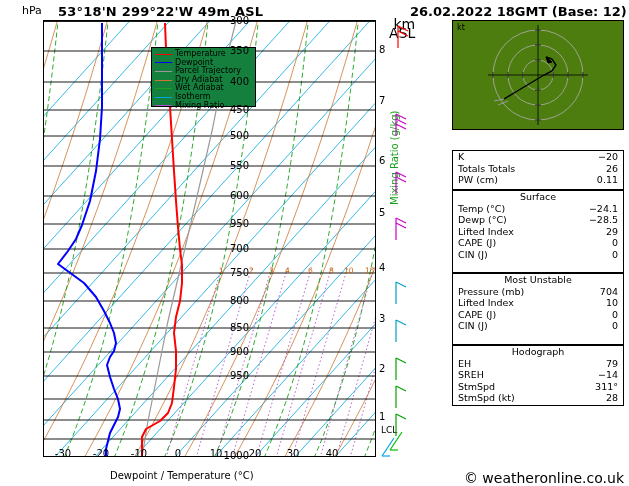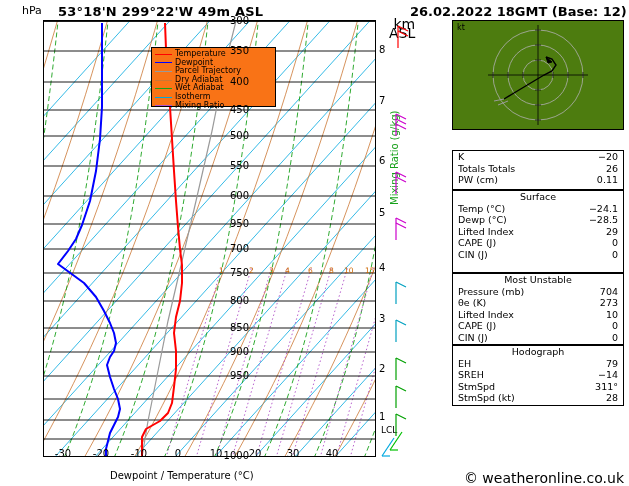--- a/index.html
+++ b/index.html
@@ -40,22 +40,22 @@
   .mixlabel {
     position:absolute; left:389px; top:205px;
     font-size:10px; color:#17a01a;
     transform:rotate(-90deg); transform-origin:left top;
     white-space:nowrap;
   }
   .lcl { position:absolute; left:381px; top:425px; font-size:9px; }
 
   
   .legend {
-    position:absolute; left:107px; top:26px; width:125px; height:60px;
-    border:1px solid #000; background:#f97316; padding:2px 3px;
+    position:absolute; left:107px; top:26px; width:105px; height:60px;
+    border:1px solid #000; background:#15803d; padding:2px 3px;
     font-size:8px; line-height:8.6px;
   }
   .legend .row { display:flex; align-items:center; height:8.6px; }
   .legend .sw { width:17px; height:0; border-top:1.4px solid #000; margin-right:3px; flex:0 0 17px; }
   .legend .tx { white-space:nowrap; }
 
   
   .hodo {
     position:absolute; left:452px; top:20px; width:172px; height:110px;
     border:1px solid #000; background:#4d7c0f;
@@ -396,24 +396,20 @@
     </div>
   </div>
 
   <div class="panel" style="top:273px; height:72px">
     <div class="line" style="justify-content:center">Most Unstable</div>
     <div class="line">
       <span>Pressure (mb)</span>
       <span>704</span>
     </div>
     <div class="line">
-      <span>θe (K)</span>
-      <span>273</span>
-    </div>
-    <div class="line">
       <span>Lifted Index</span>
       <span>10</span>
     </div>
     <div class="line">
       <span>CAPE (J)</span>
       <span>0</span>
     </div>
     <div class="line">
       <span>CIN (J)</span>
       <span>0</span>

